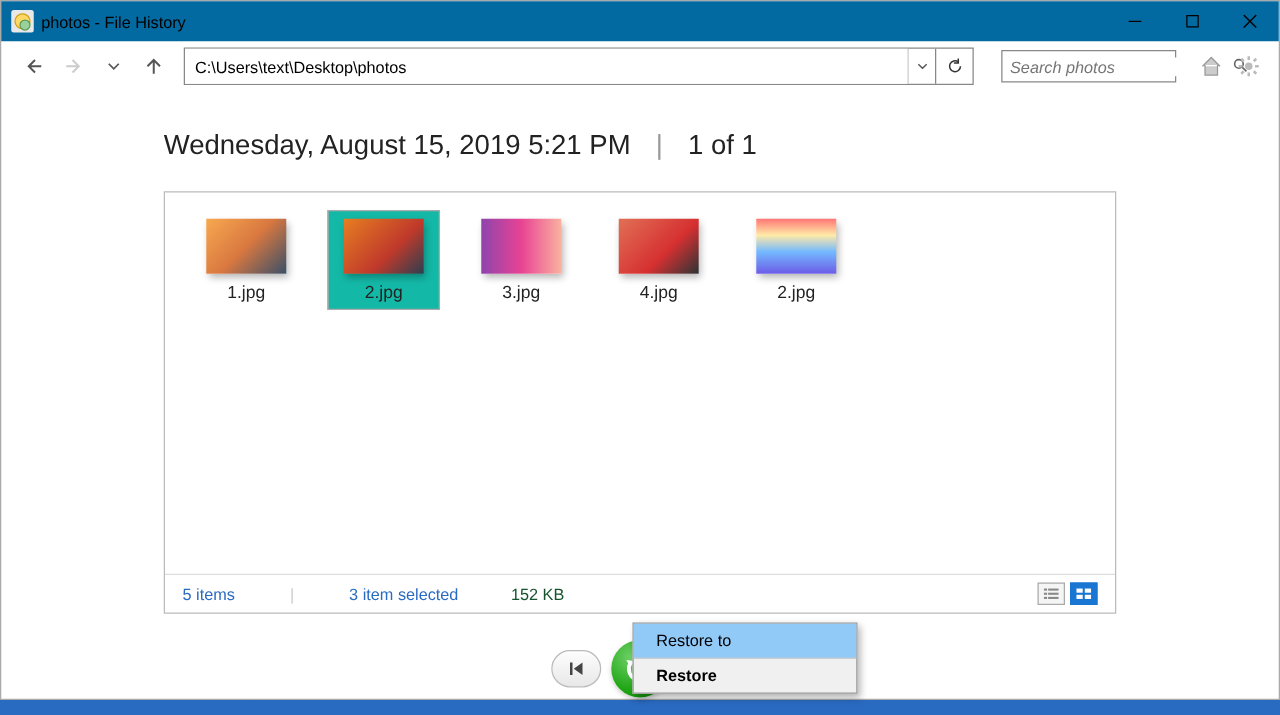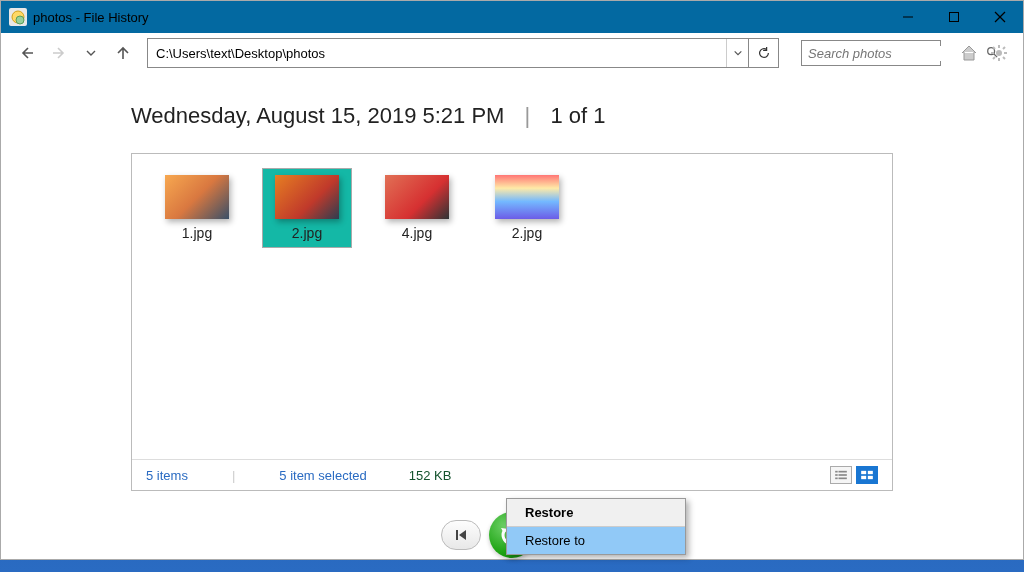--- a/index.html
+++ b/index.html
@@ -372,32 +372,36 @@
       <div class="file-grid" id="file-grid">
           <div class="file-item">
             <div class="thumb thumb1"></div>
             <div class="file-name">1.jpg</div>
           </div>
           <div class="file-item selected">
             <div class="thumb thumb2"></div>
             <div class="file-name">2.jpg</div>
           </div>
           <div class="file-item">
+            <div class="thumb thumb3"></div>
+            <div class="file-name">3.jpg</div>
+          </div>
+          <div class="file-item">
             <div class="thumb thumb4"></div>
             <div class="file-name">4.jpg</div>
           </div>
           <div class="file-item">
             <div class="thumb thumb5"></div>
             <div class="file-name">2.jpg</div>
           </div>
         </div>
       <div class="status-bar">
         <span>5 items</span>
         <span class="div">|</span>
-        <span>5 item selected</span>
+        <span>3 item selected</span>
         <span class="size" style="margin-left:6px">152 KB</span>
         <div class="view-icons">
           <div class="view-icon">
             <svg viewBox="0 0 16 12" width="14" height="10">
                 <rect x="1" y="1" width="3" height="2" fill="#888"></rect>
                 <rect x="5" y="1" width="10" height="2" fill="#888"></rect>
                 <rect x="1" y="5" width="3" height="2" fill="#888"></rect>
                 <rect x="5" y="5" width="10" height="2" fill="#888"></rect>
                 <rect x="1" y="9" width="3" height="2" fill="#888"></rect>
                 <rect x="5" y="9" width="10" height="2" fill="#888"></rect>
@@ -432,15 +436,15 @@
     <div class="ctrl-btn">
       <svg viewBox="0 0 16 16" width="16" height="16">
           <path d="M3 3 L10 8 L3 13 Z" fill="currentColor"></path>
           <rect x="11" y="3" width="2" height="10" fill="currentColor"></rect>
         </svg>
     </div>
   </div>
 </div>
 
 <div class="context-menu" id="context-menu">
+    <div class="menu-item highlighted">Restore to</div>
     <div class="menu-item bold">Restore</div>
-    <div class="menu-item highlighted">Restore to</div>
   </div>
 
 </body></html>

